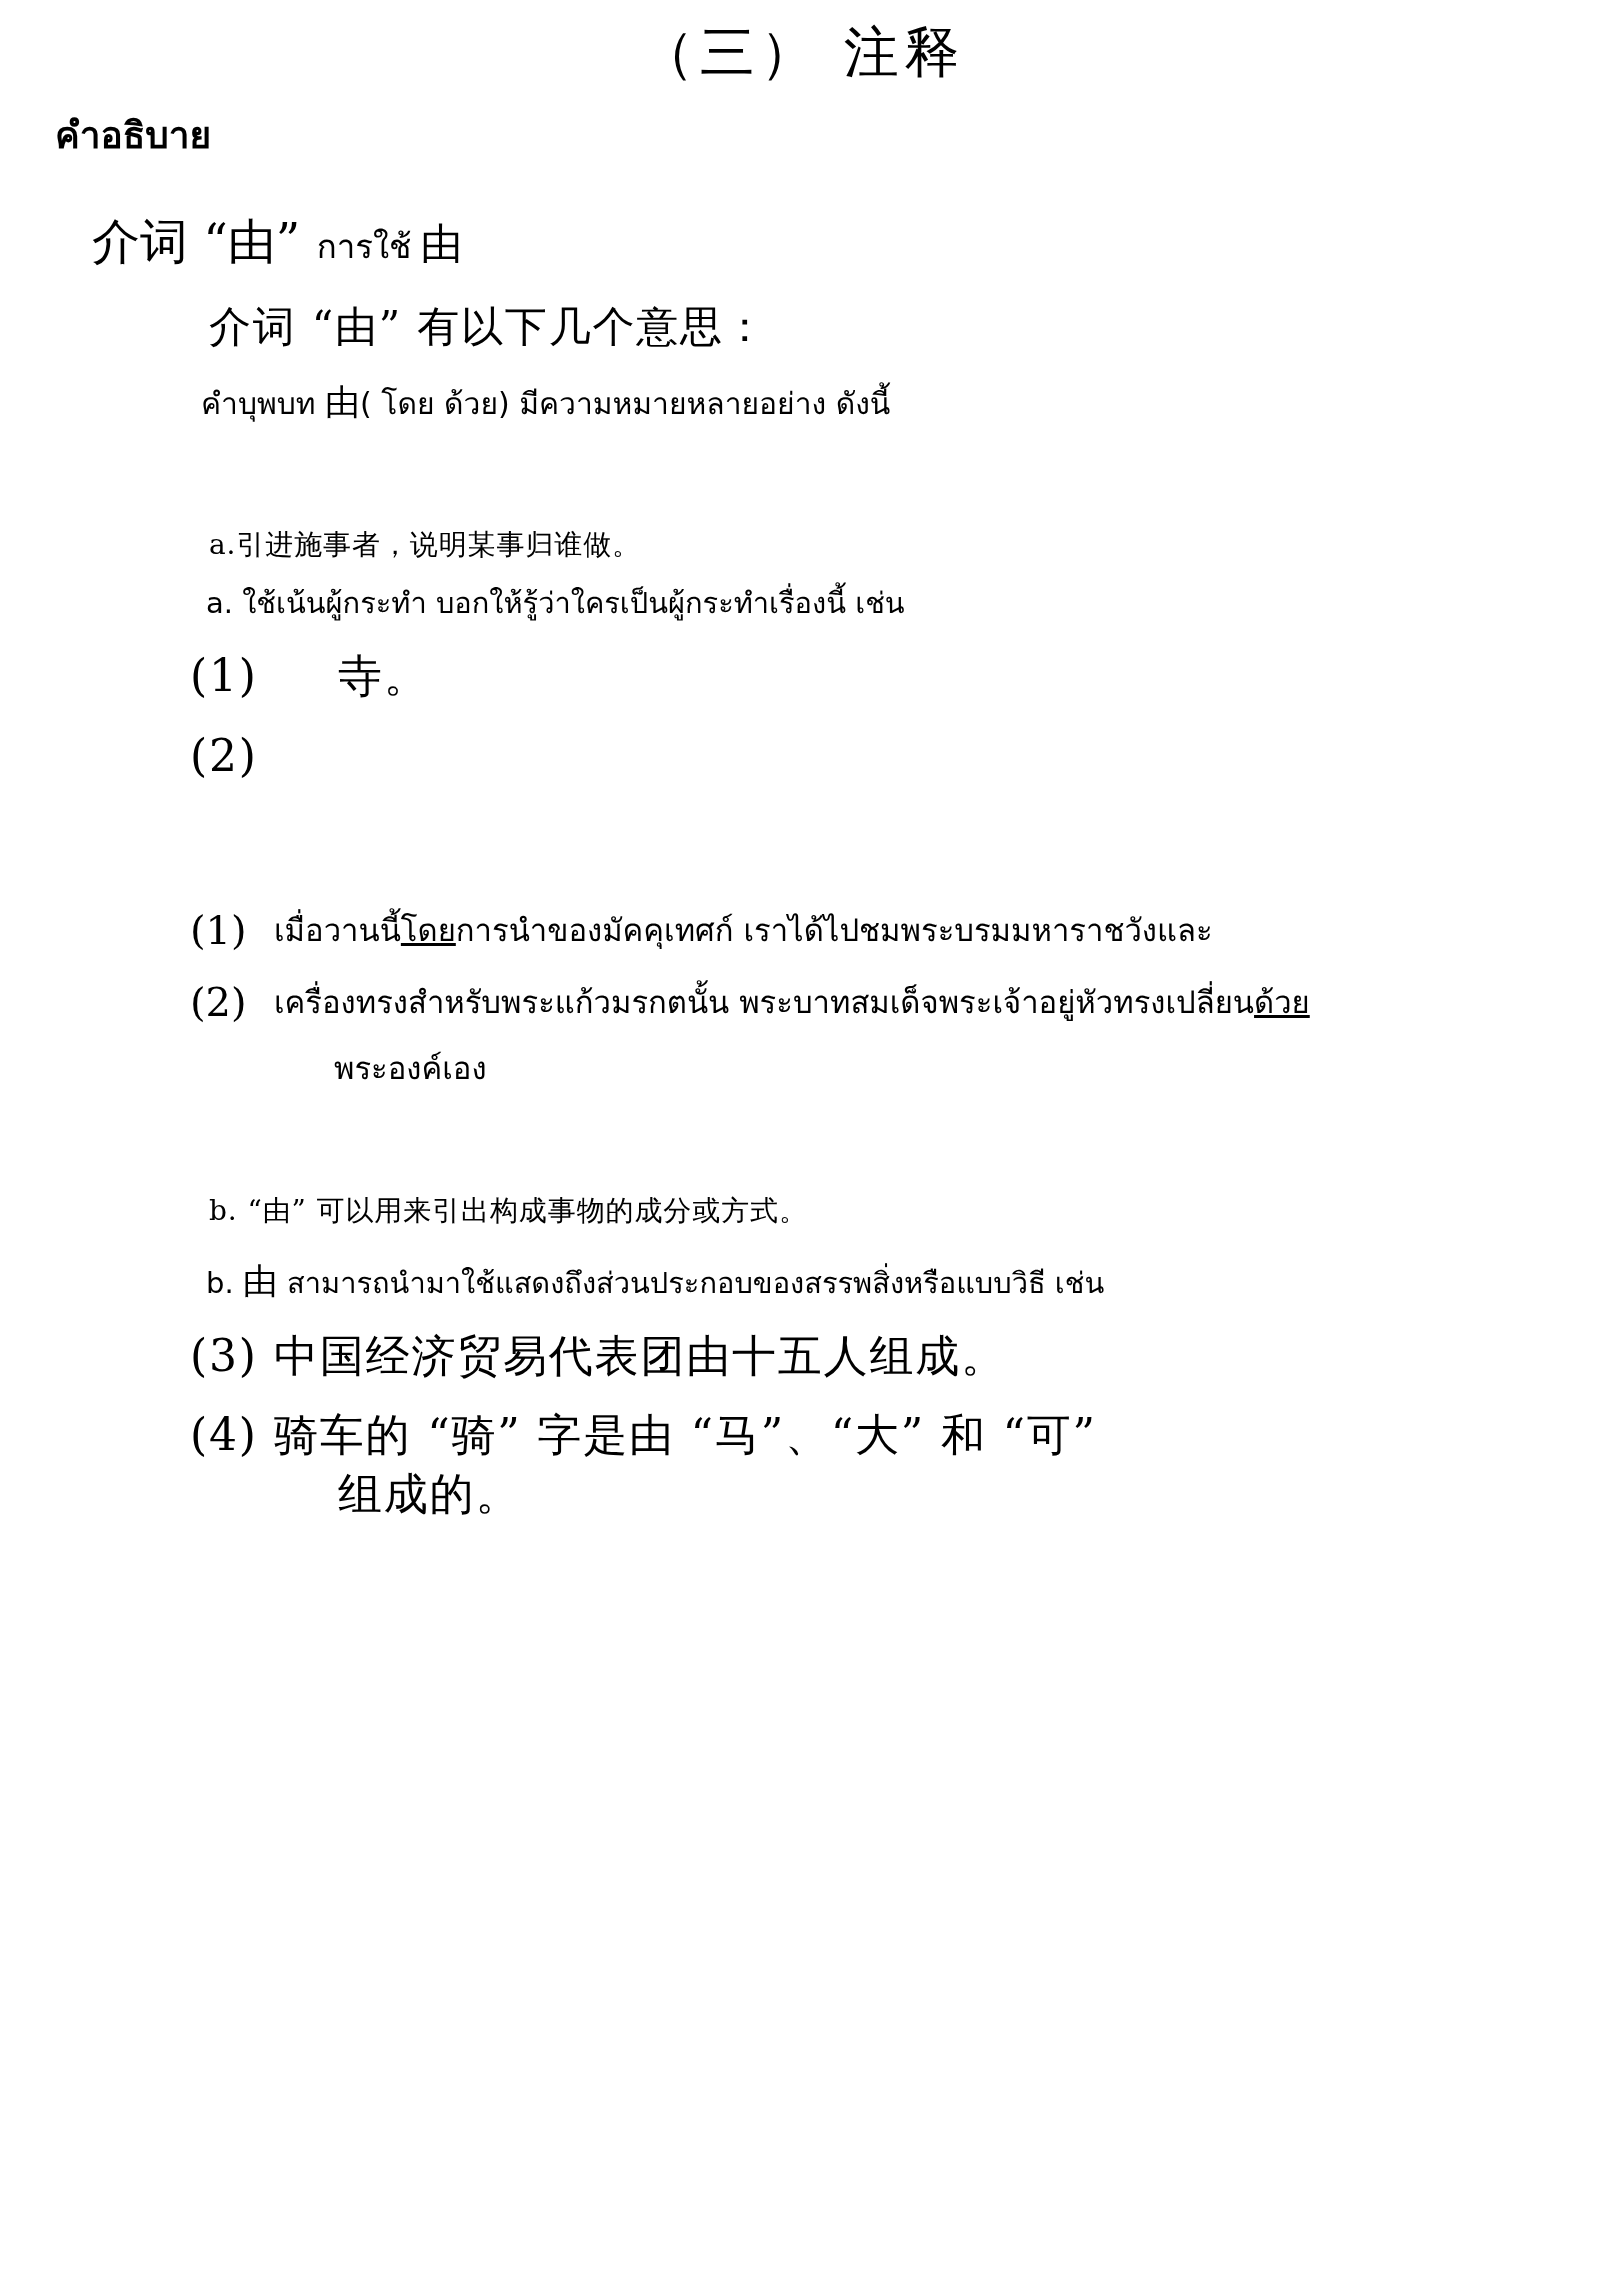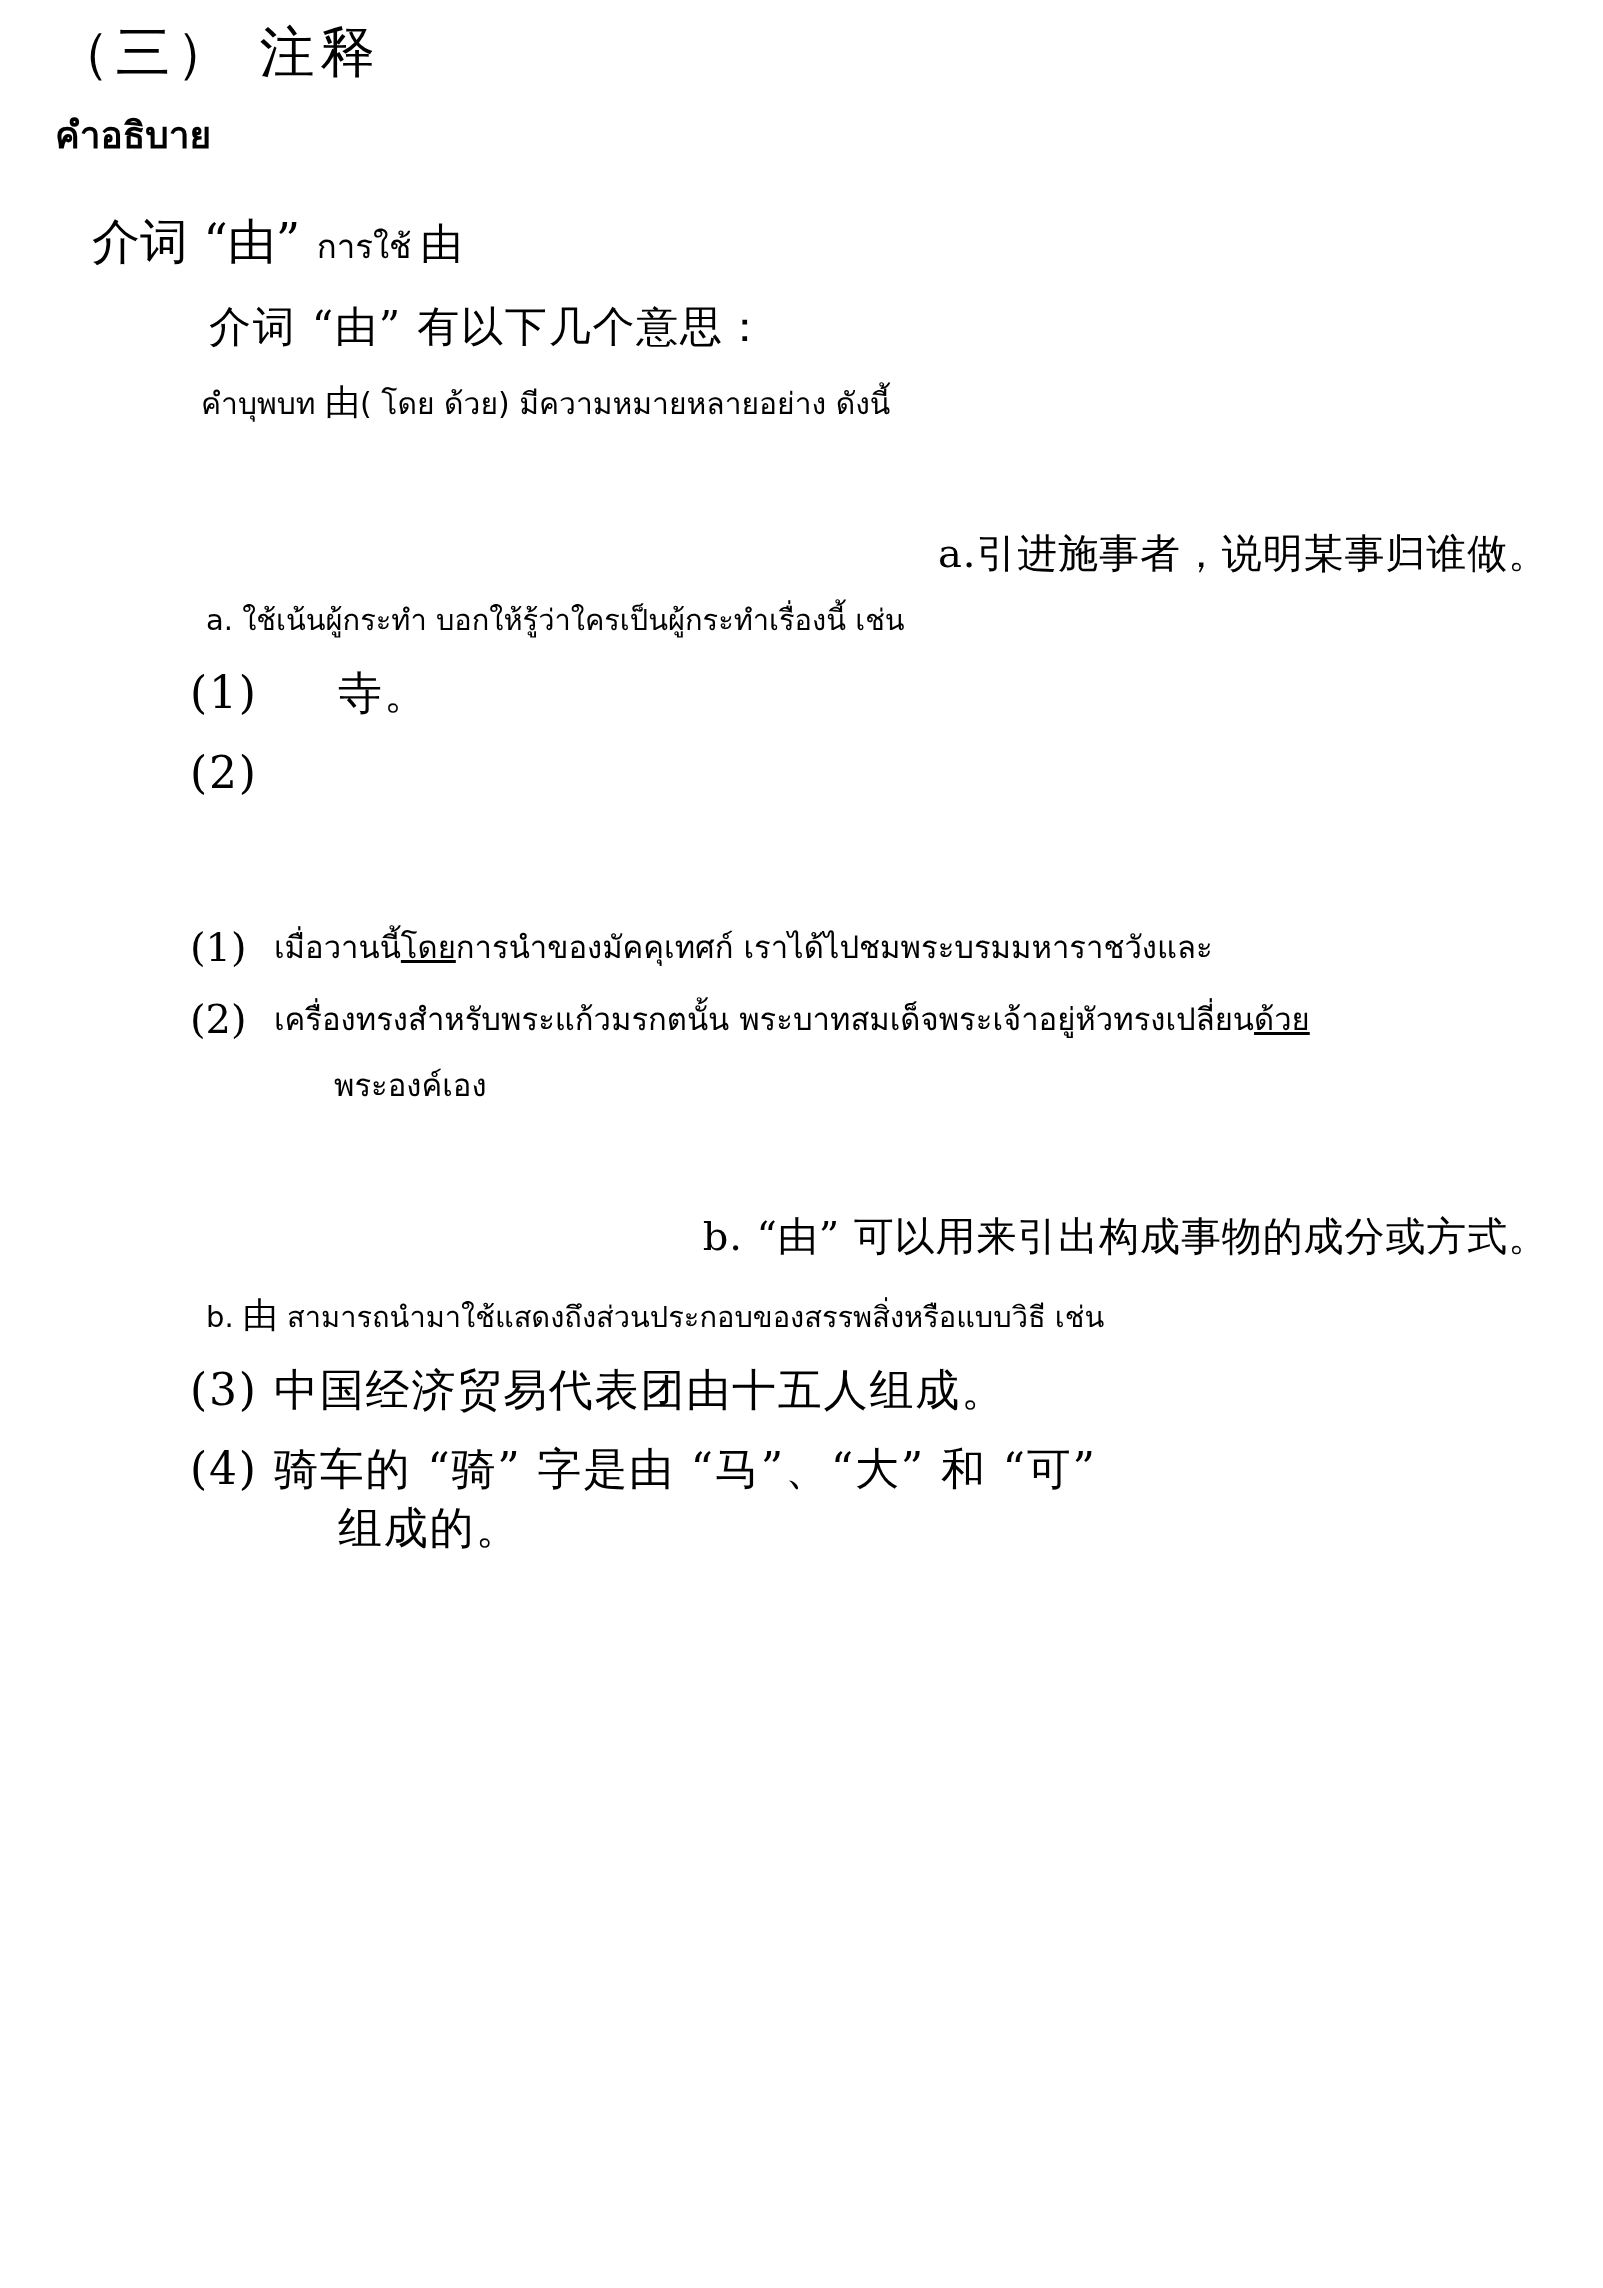--- a/index.html
+++ b/index.html
@@ -18,20 +18,21 @@
   .page {
     width: 1604px;
     height: 2289px;
     box-sizing: border-box;
     padding: 0 55px;
     position: relative;
   }
 
   
   .title-cn {
+    text-align: center;
     font-size: 55px;
     letter-spacing: 5.5px;
     margin-top: 16.4px;
     font-family: "DejaVu Serif", serif;
   }
   .title-th {
     font-size: 37px;
     font-weight: bold;
     margin-top: 14.6px;
     font-family: "DejaVu Sans", sans-serif;
@@ -69,23 +70,22 @@
     white-space: nowrap;
   }
   .lead-th .han {
     font-family: "DejaVu Serif", serif;
     font-size: 35px;
   }
 
   
   .point-cn {
     margin-left: 154px;
-    font-size: 40px;
+    font-size: 28px;
     letter-spacing: 0.9px;
-    text-align: right;
   }
   .point-th {
     margin-left: 151px;
     font-size: 29px;
     font-family: "DejaVu Sans", sans-serif;
   }
 
   .gap-lg { height: 99px; }
   .gap-sm { height: 27.4px; }
   .gap-xs { height: 16.4px; }

